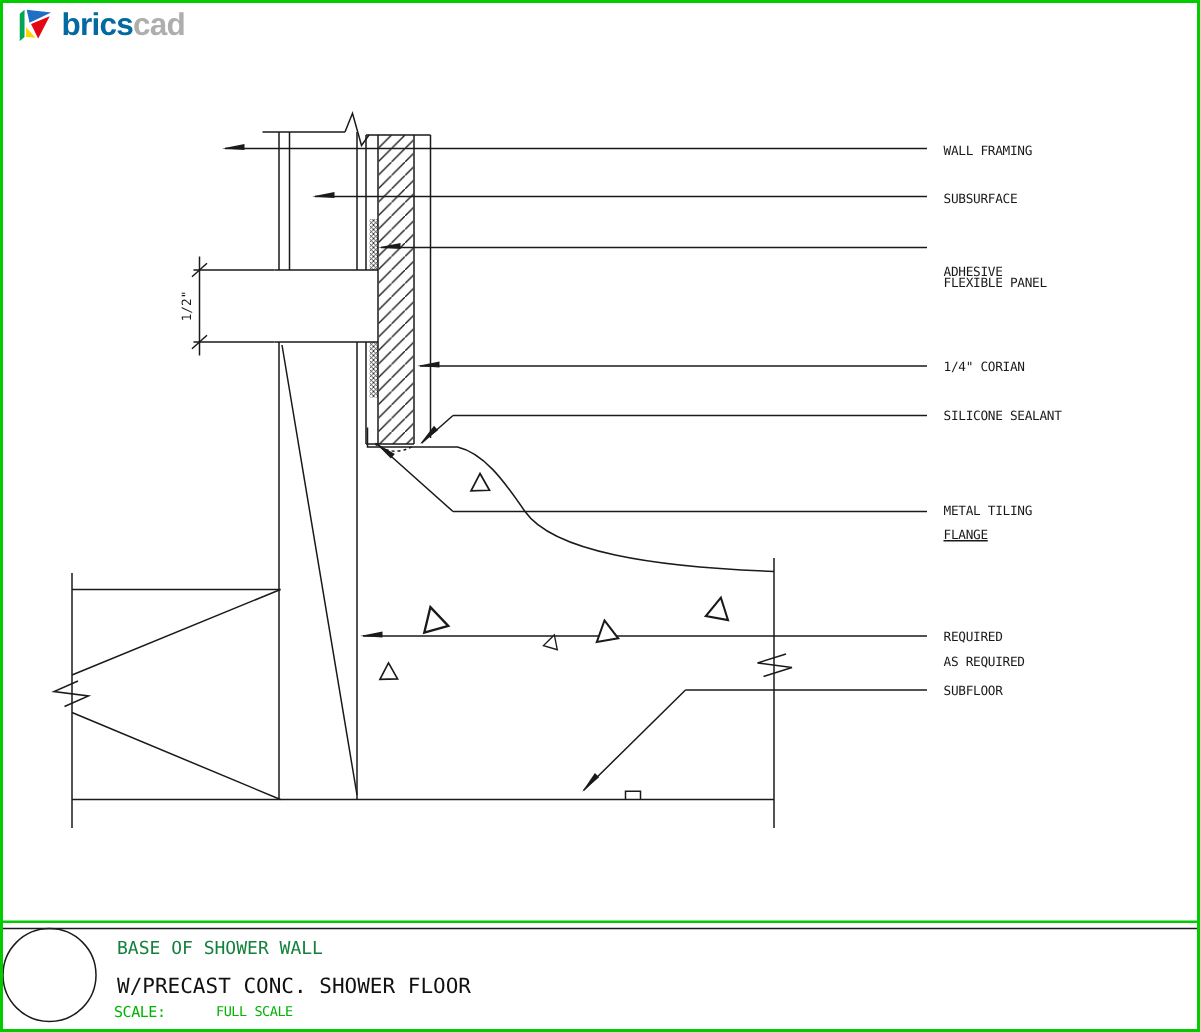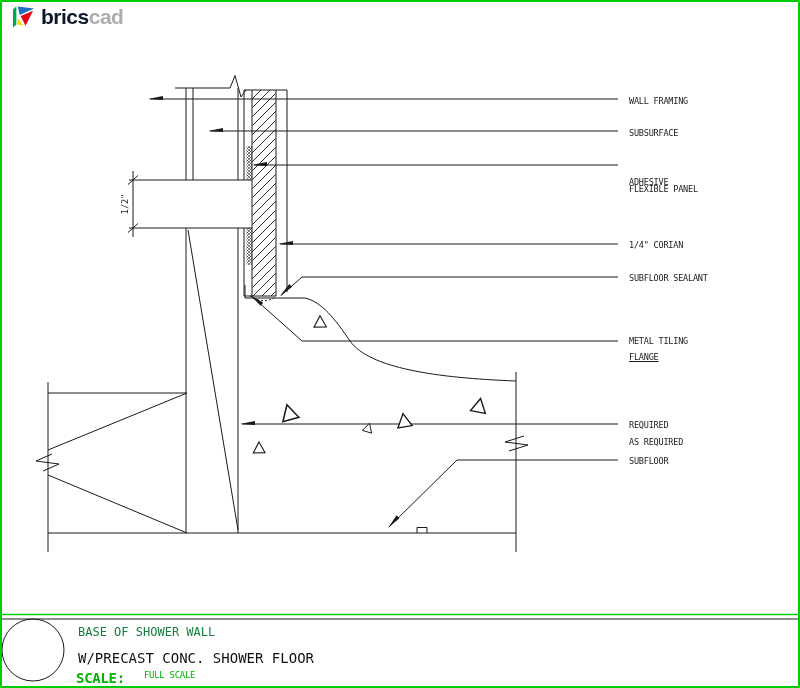--- a/index.html
+++ b/index.html
@@ -4,34 +4,34 @@
 <style>
   html,body{margin:0;padding:0;background:#fff;}
   #canvas{position:relative;width:800px;height:688px;background:#ffffff;overflow:hidden;
           font-family:"DejaVu Sans Mono",monospace;}
   .frame{position:absolute;inset:0;border:2px solid #00cc00;pointer-events:none;z-index:50;}
   svg.drawing{position:absolute;left:0;top:0;z-index:1;}
   
   .logo{position:absolute;left:13px;top:4px;height:26px;display:flex;align-items:center;z-index:10;}
   .logo svg{display:block;margin-right:5px;}
   .logo-text{font-family:"Liberation Sans",sans-serif;font-size:21px;font-weight:700;letter-spacing:-0.5px;line-height:26px;}
-  .logo-dark{color:#0f172a;}
+  .logo-dark{color:#0369a1;}
   .logo-gray{color:#aeaeae;}
   
   .ann{position:absolute;left:629px;font-size:8.5px;letter-spacing:-0.2px;color:#1a1a1a;white-space:nowrap;z-index:10;}
   .ann-wf{top:96px;} .ann-ss{top:128px;} .ann-fp1{top:160px;margin-top:24px;} .ann-fp2{top:177px;}
   .ann-co{top:240px;} .ann-sil{top:273px;} .ann-mt1{top:336px;} .ann-mt2{top:352px;text-decoration:underline;}
   .ann-fu1{top:420px;} .ann-fu2{top:437px;} .ann-sf{top:456px;}
   
   .dim-text{position:absolute;left:125px;top:204px;font-size:8.5px;color:#1a1a1a;white-space:nowrap;
             transform:translate(-50%,-50%) rotate(-90deg);z-index:10;}
   
   .tb-line1{position:absolute;left:78px;top:625px;font-size:12px;color:#15803d;white-space:nowrap;z-index:10;}
   .tb-line2{position:absolute;left:78px;top:650px;font-size:14px;color:#111;white-space:nowrap;z-index:10;}
-  .tb-scale-label{position:absolute;left:76px;top:670px;font-size:14px;letter-spacing:-0.3px;color:#00b400;white-space:nowrap;z-index:10;font-weight:bold;}
+  .tb-scale-label{position:absolute;left:76px;top:670px;font-size:10px;letter-spacing:-0.3px;color:#00b400;white-space:nowrap;z-index:10;}
   .tb-scale-value{position:absolute;left:144px;top:670px;font-size:9px;letter-spacing:-0.3px;color:#00b400;white-space:nowrap;z-index:10;}
 </style>
 </head>
 <body>
 
 <div id="canvas">
 
   <div class="logo">
     <svg width="23" height="24" viewBox="0 0 24 24" aria-hidden="true">
       <polygon points="0,4 3.5,1 3.5,20 0,23" fill="#00a651"></polygon>
@@ -137,21 +137,21 @@
       <polygon points="0,-5.5 5.5,4.2 -5.2,4.5" transform="translate(259,448) scale(1.1)"></polygon>
       <polygon points="0,-5.5 5.5,4.2 -5.2,4.5" transform="translate(368,428) rotate(18) scale(0.9)"></polygon>
     </g>
   </svg>
 
   <span class="ann ann-wf">WALL FRAMING</span>
   <span class="ann ann-ss">SUBSURFACE</span>
   <span class="ann ann-fp1">FLEXIBLE PANEL</span>
   <span class="ann ann-fp2">ADHESIVE</span>
   <span class="ann ann-co">1/4" CORIAN</span>
-  <span class="ann ann-sil">SUBFLOOR SEALANT</span>
+  <span class="ann ann-sil">SILICONE SEALANT</span>
   <span class="ann ann-mt1">METAL TILING</span>
   <span class="ann ann-mt2">FLANGE</span>
   <span class="ann ann-fu1">REQUIRED</span>
   <span class="ann ann-fu2">AS REQUIRED</span>
   <span class="ann ann-sf">SUBFLOOR</span>
 
   <span class="dim-text">1/2"</span>
 
   <span class="tb-line1">BASE OF SHOWER WALL</span>
   <span class="tb-line2">W/PRECAST CONC. SHOWER FLOOR</span>

